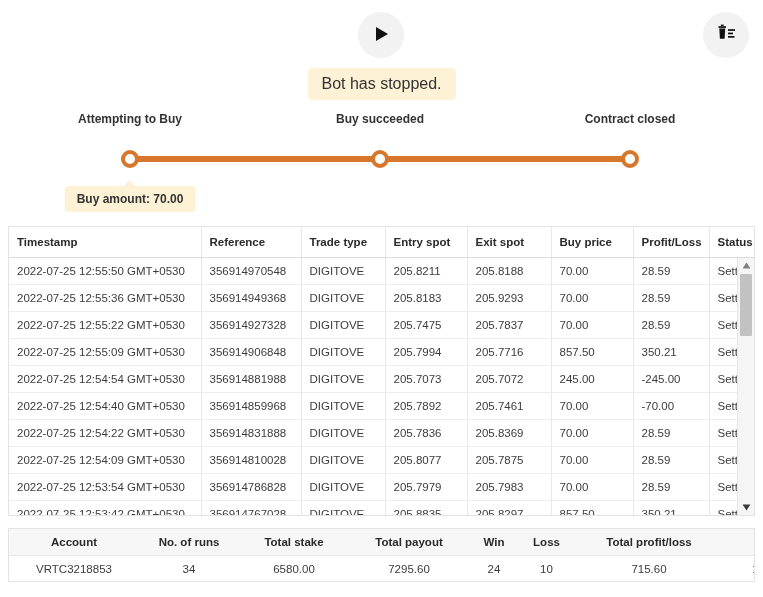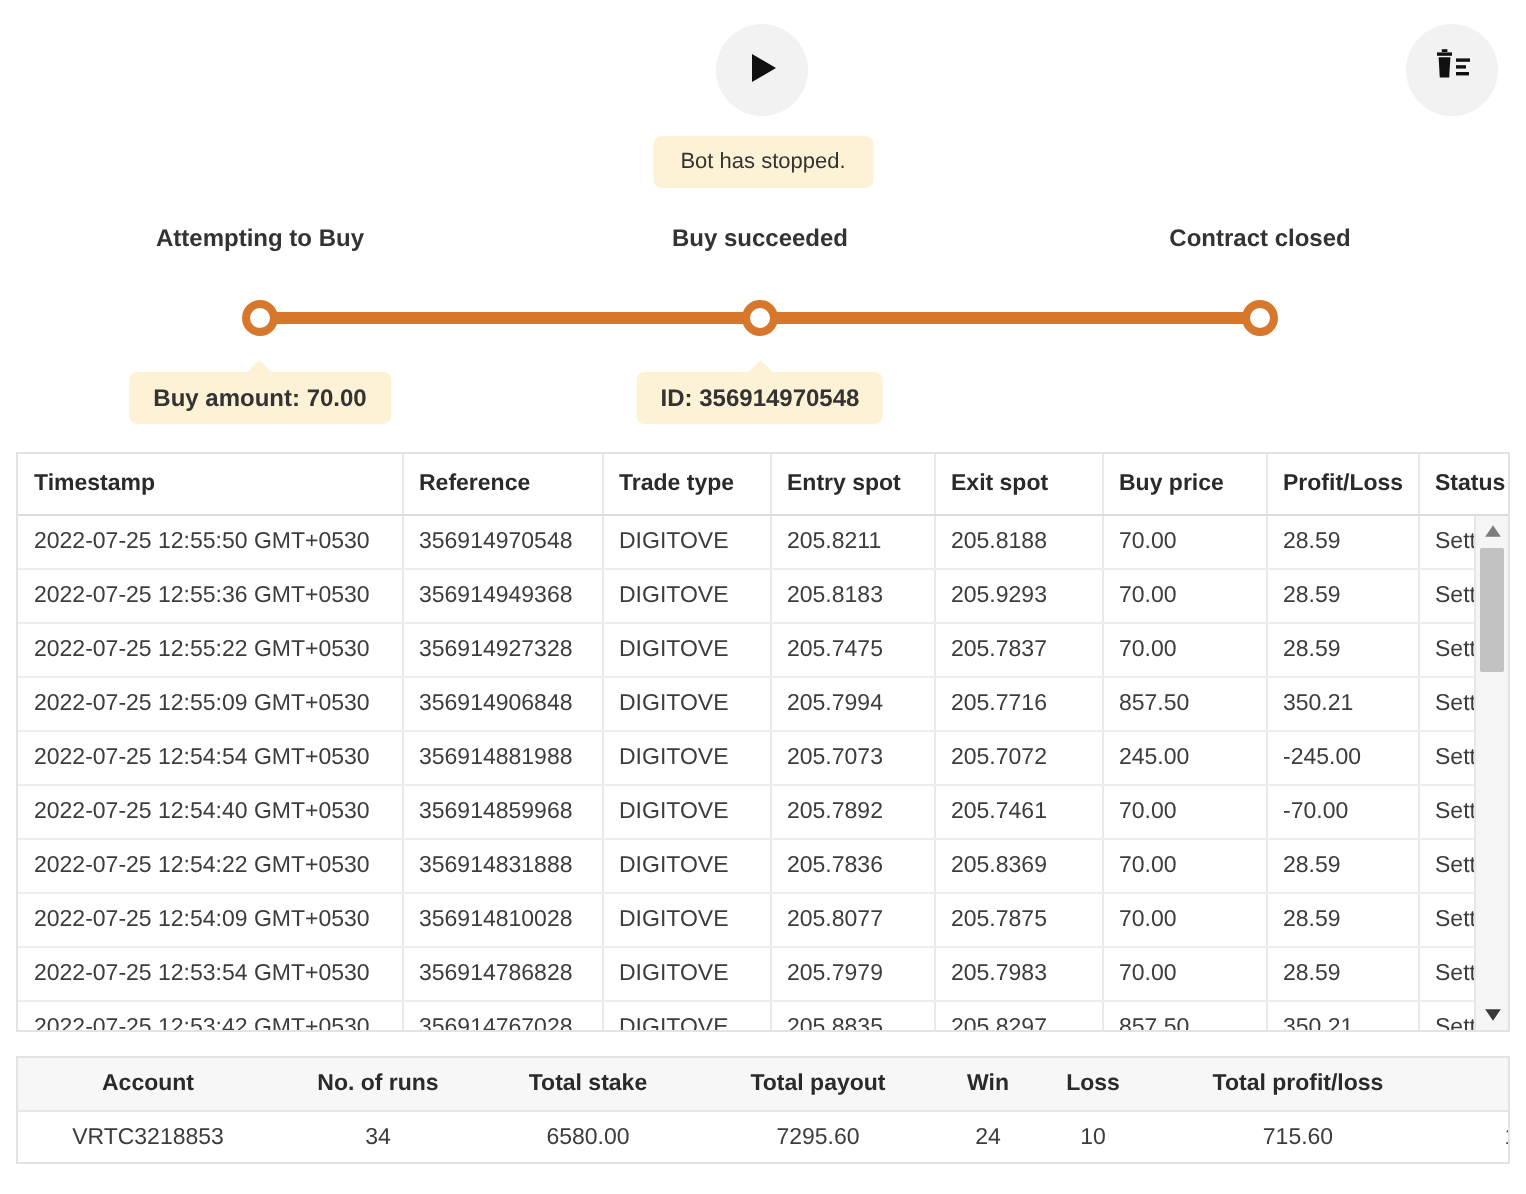--- a/index.html
+++ b/index.html
@@ -28,21 +28,21 @@
   .run-btn  { left: 358px; top: 12px; }
   .clear-btn{ left: 703px; top: 12px; }
 
   
   .status-pill {
     position: absolute;
     left: 50%; transform: translateX(-50%);
     top: 68px;
     background: #fdf2d5;
     color: #333333;
-    font-size: 11px;
+    font-size: 16px;
     padding: 7px 14px;
     border-radius: 4px;
     white-space: nowrap;
   }
 
   
   .stepper { position: absolute; top: 112px; left: 0; width: 763px; height: 108px; font-weight: bold; }
   .step-labels { position: relative; height: 22px; }
   .step-label {
     position: absolute;
@@ -234,21 +234,20 @@
       <div class="step-label" style="left:630px">Contract closed</div>
     </div>
 
     <div class="track"></div>
 
     <div class="node" style="left:130px"></div>
     <div class="node" style="left:380px"></div>
     <div class="node" style="left:630px"></div>
 
     <div class="tip" style="left:130px">Buy amount: 70.00</div>
-    <div class="tip" style="left:380px">ID: 356914970548</div>
   </div>
 
   <div class="table-wrap">
     <table class="tx">
       <thead>
         <tr>
           <th class="c-ts">Timestamp</th>
           <th class="c-ref">Reference</th>
           <th class="c-type">Trade type</th>
           <th class="c-ent">Entry spot</th>

